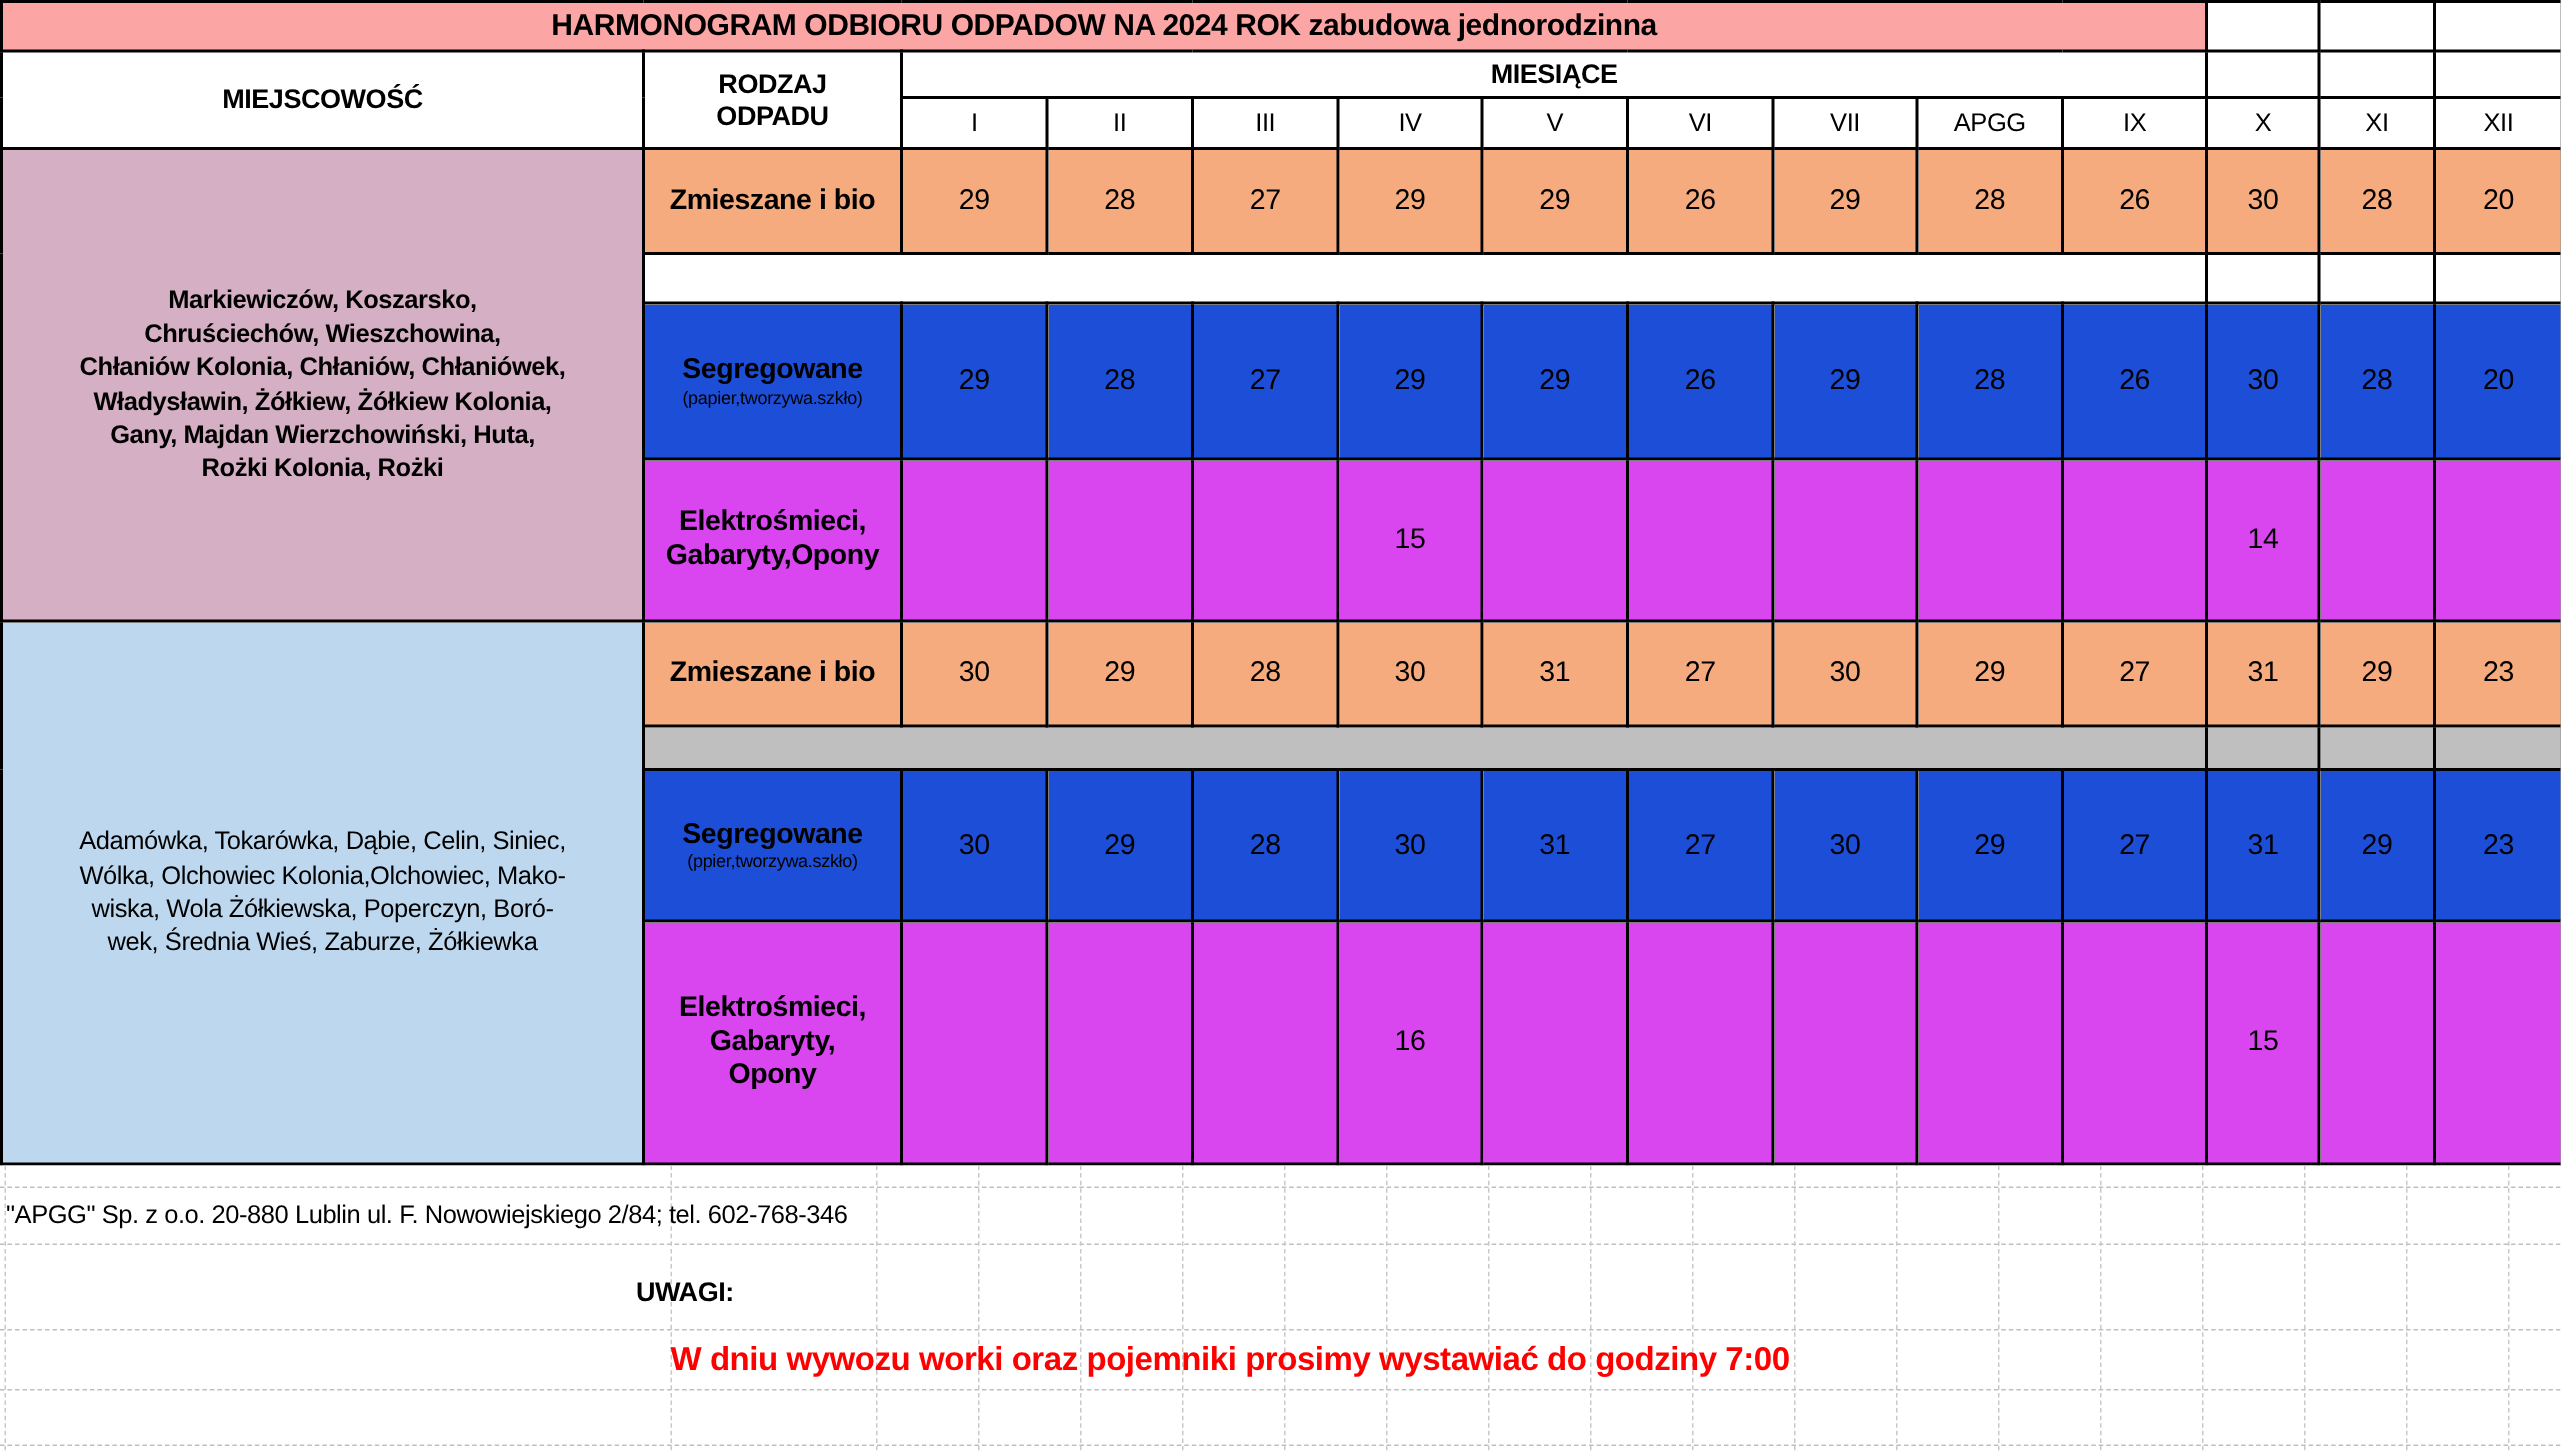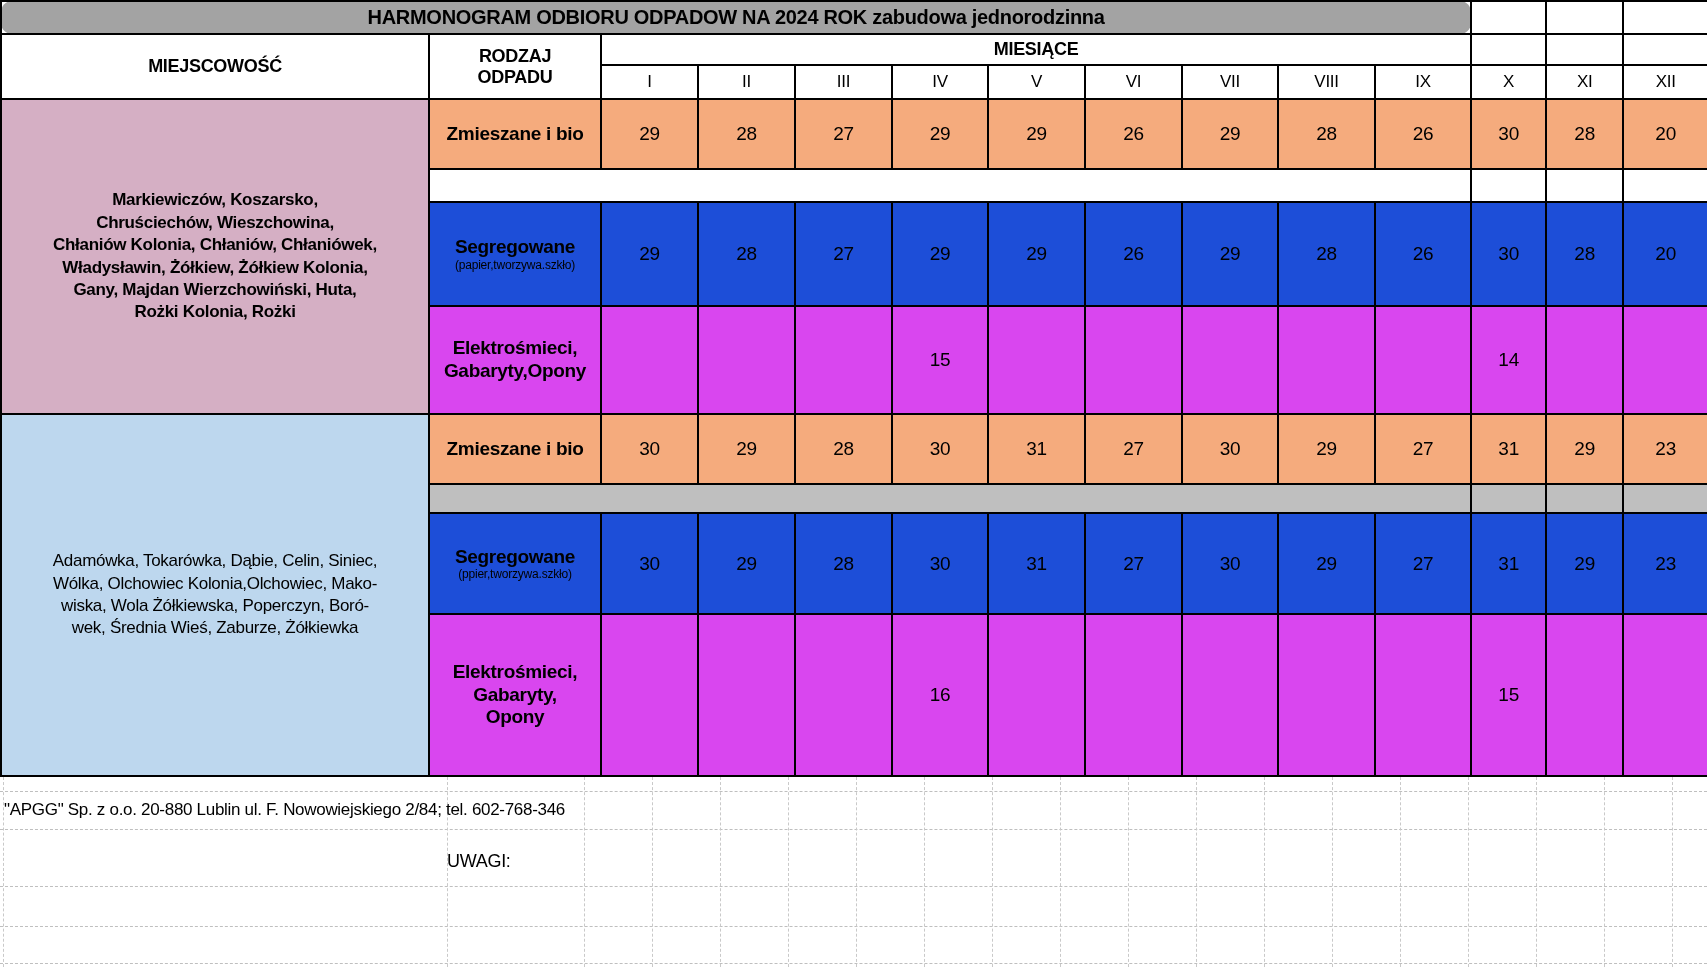--- a/index.html
+++ b/index.html
@@ -21,21 +21,21 @@
   tr.r-h2     { height:34px; }
   tr.r-band1  { height:70px; }
   tr.r-sep    { height:33px; }
   tr.r-seg1   { height:104px; }
   tr.r-ele1   { height:108px; }
   tr.r-band2  { height:70px; }
   tr.r-gray   { height:29px; }
   tr.r-seg2   { height:101px; }
   tr.r-ele2   { height:162px; }
 
-  .green  { background:#a3a3a3;border-radius:11px; }
+  .green  { background:#fca5a5; }
   .orange { background:#f5ab7d; }
   .yellow { background:#1d4ed8; }
   .blue   { background:#d946ef; }
   .pink   { background:#d5afc4; }
   .locblue{ background:#bdd7ee; }
   .gray   { background:#bfbfbf; }
 
   .title-cell { font-weight:bold; font-size:20px; letter-spacing:-0.5px; }
   .hdr  { font-weight:bold; font-size:18px; }
   .pre  { white-space:pre-line;margin-left:22px; }
@@ -43,21 +43,21 @@
   .num  { font-size:19px; }
   .lab  { font-weight:bold; font-size:19px; line-height:1.2; }
   .sub  { font-weight:normal; font-size:12px; letter-spacing:-0.2px; line-height:1.1; }
   .loc-bold { font-weight:bold; font-size:17px; line-height:1.32; letter-spacing:-0.5px; white-space:pre-line; }
   .loc-reg  { font-weight:normal; font-size:17px; line-height:1.32; letter-spacing:-0.5px; white-space:pre-line;margin-left:23px; }
 
   .footer { position:absolute; left:0; top:777px; width:1707px; height:190px; background:#fff; }
   .hline { position:absolute; left:0; width:1707px; height:0; border-top:1px dashed #bfbfbf; }
   .vline { position:absolute; top:0; height:190px; width:0; border-left:1px dashed #c9c9c9; }
   .company { position:absolute; left:4px; top:23px; font-size:17px; letter-spacing:-0.3px; }
-  .uwagi   { position:absolute; left:447px; top:74px; font-size:18px; font-weight:normal; letter-spacing:-0.3px; }
+  .uwagi   { position:absolute; left:424px; top:74px; font-size:18px; font-weight:bold; letter-spacing:-0.3px; }
   .note    { position:absolute; left:447px; top:116px; font-size:22px; font-weight:bold; color:#ff0000; letter-spacing:-0.3px; }
 </style>
 </head>
 <body>
 
 <div class="sheet">
   <table class="schedule">
     <colgroup>
       <col style="width:428px">
         <col style="width:172px">
@@ -93,21 +93,21 @@
       <td></td>
     </tr>
     <tr class="r-h2">
       <td class="mon">I</td>
       <td class="mon">II</td>
       <td class="mon">III</td>
       <td class="mon">IV</td>
       <td class="mon">V</td>
       <td class="mon">VI</td>
       <td class="mon">VII</td>
-      <td class="mon">VIII</td>
+      <td class="mon">APGG</td>
       <td class="mon">IX</td>
       <td class="mon">X</td>
       <td class="mon">XI</td>
       <td class="mon">XII</td>
     </tr>
 
     <tr class="r-band1">
       <td rowspan="4" class="pink loc-bold">Markiewiczów, Koszarsko,
 Chruściechów, Wieszchowina,
 Chłaniów Kolonia, Chłaniów, Chłaniówek,
@@ -259,14 +259,15 @@
     <div class="vline" style="left:1264px"></div>
     <div class="vline" style="left:1332px"></div>
     <div class="vline" style="left:1400px"></div>
     <div class="vline" style="left:1468px"></div>
     <div class="vline" style="left:1536px"></div>
     <div class="vline" style="left:1604px"></div>
     <div class="vline" style="left:1672px"></div>
 
     <div class="company">"APGG" Sp. z o.o. 20-880 Lublin ul. F. Nowowiejskiego 2/84;   tel. 602-768-346</div>
     <div class="uwagi">UWAGI:</div>
+    <div class="note">W dniu wywozu worki oraz pojemniki prosimy wystawiać do godziny 7:00</div>
   </div>
 </div>
 
 </body></html>

